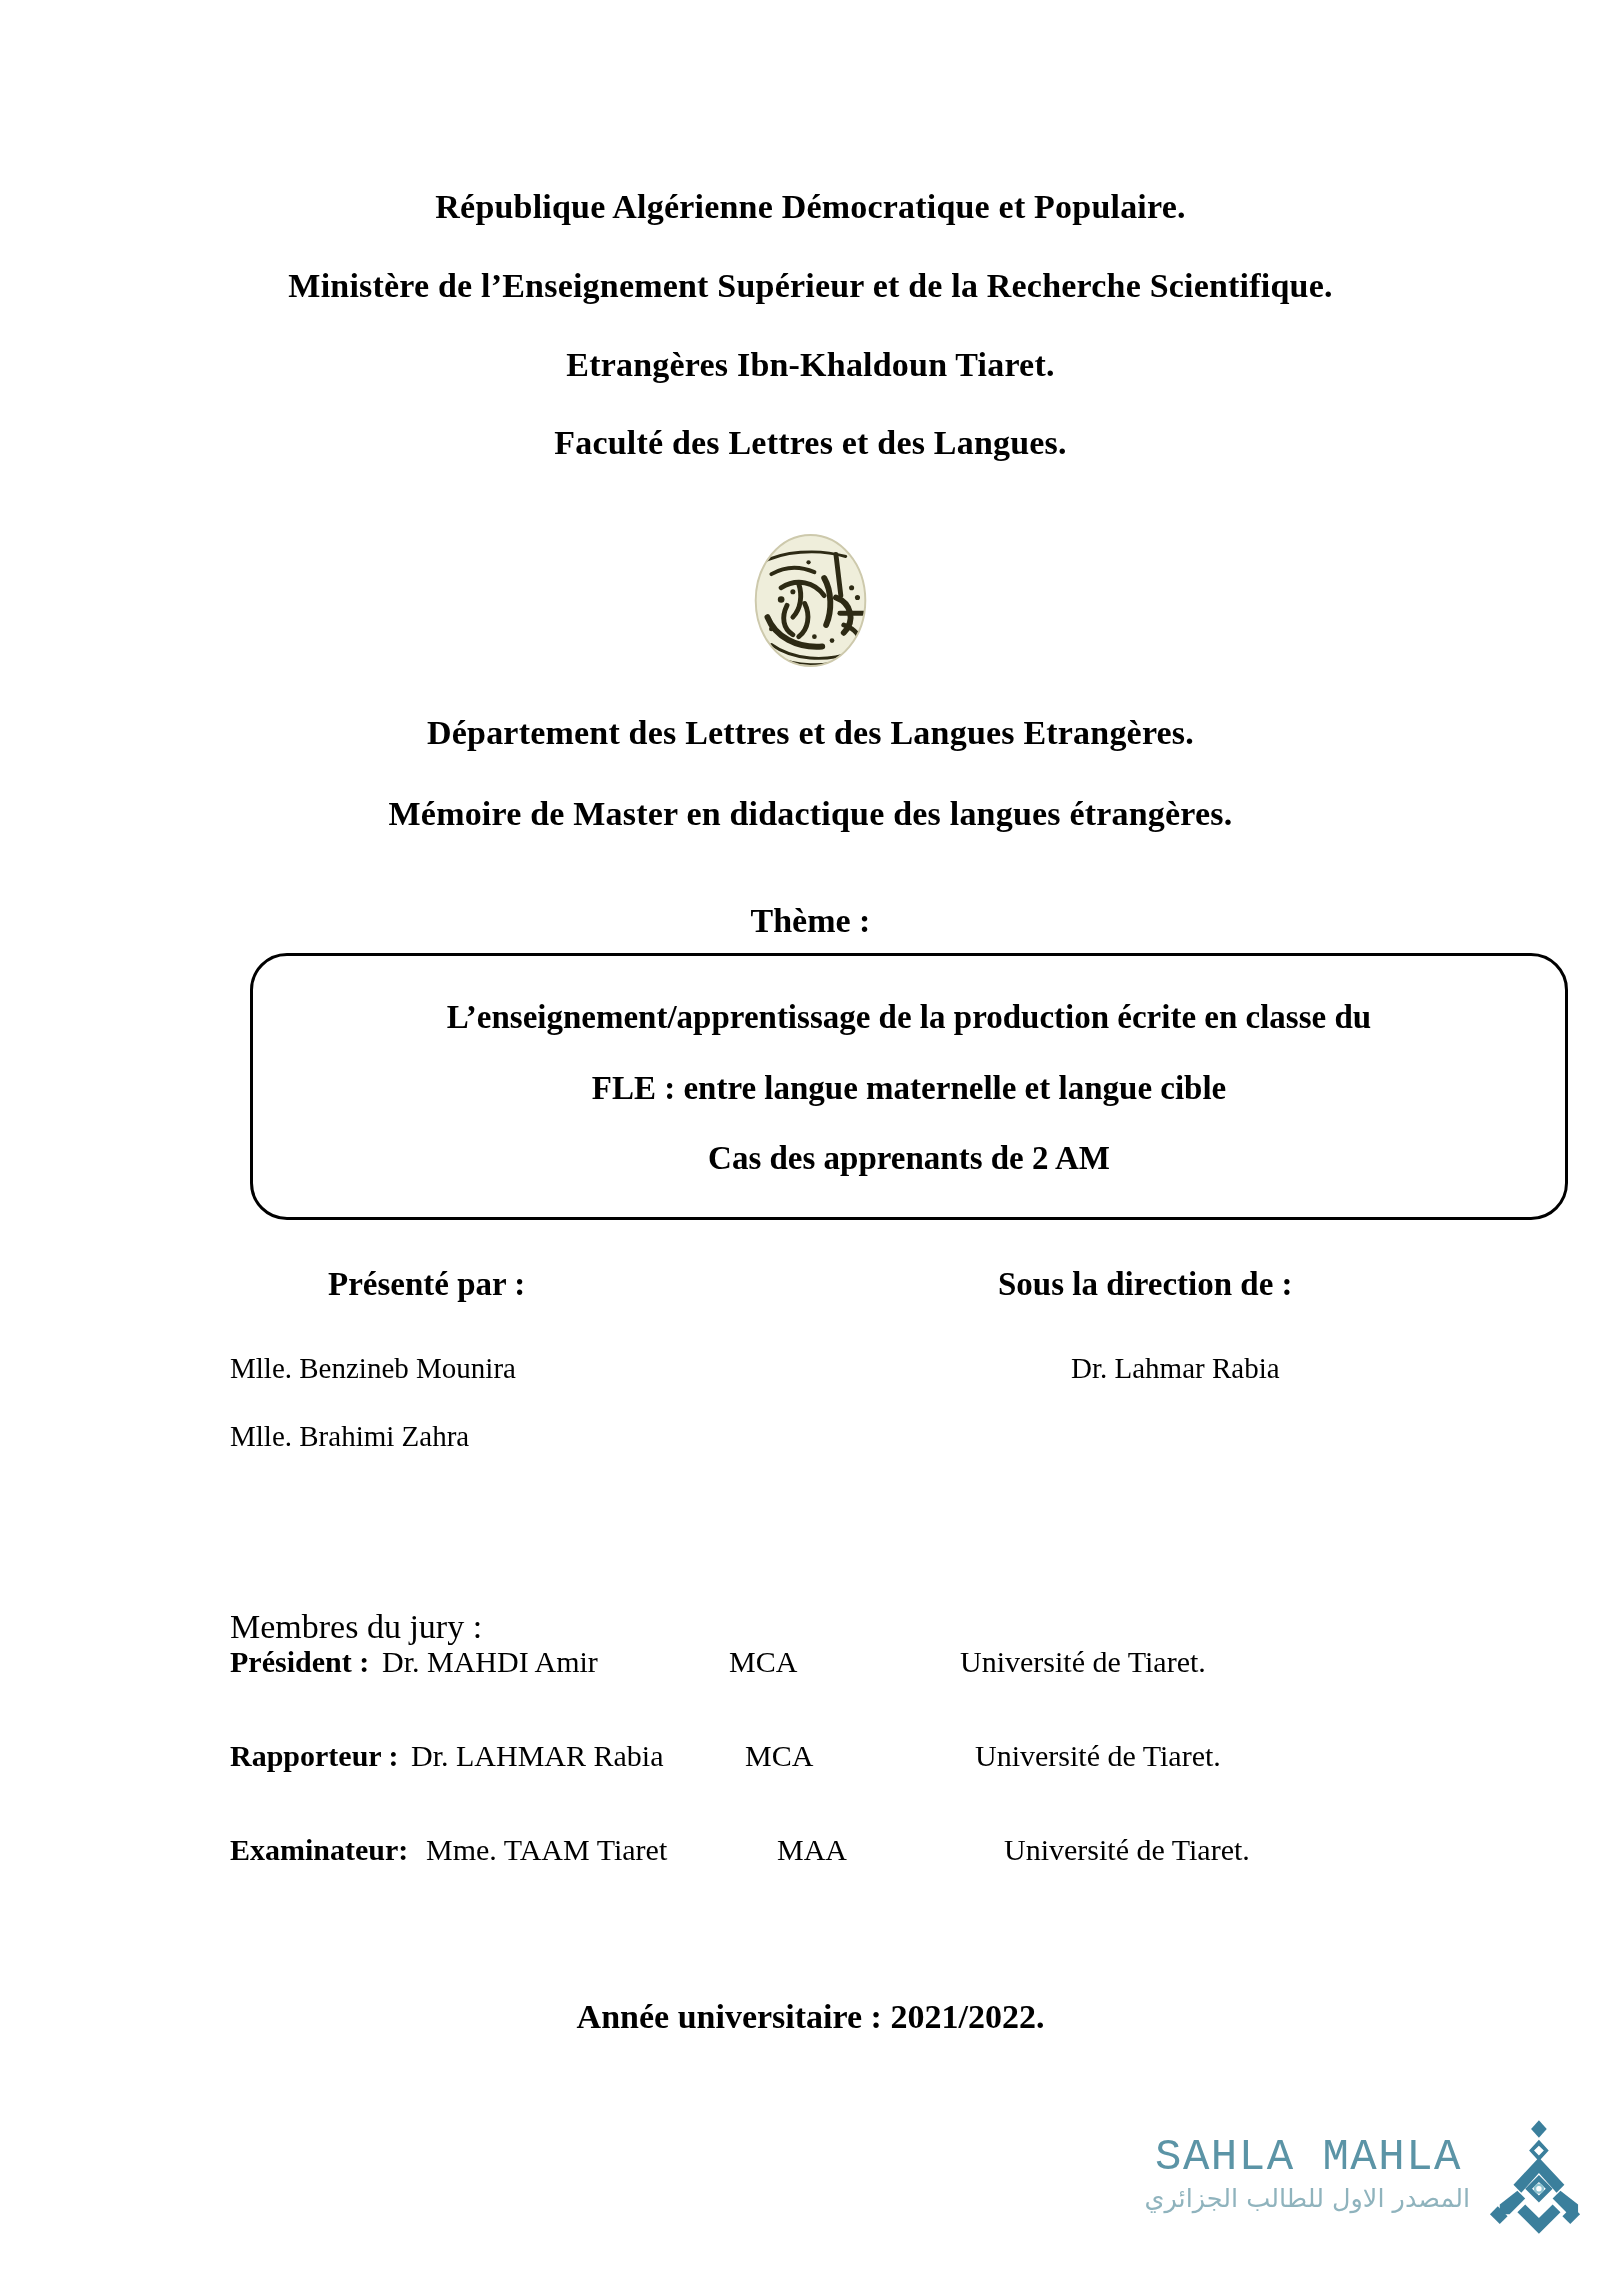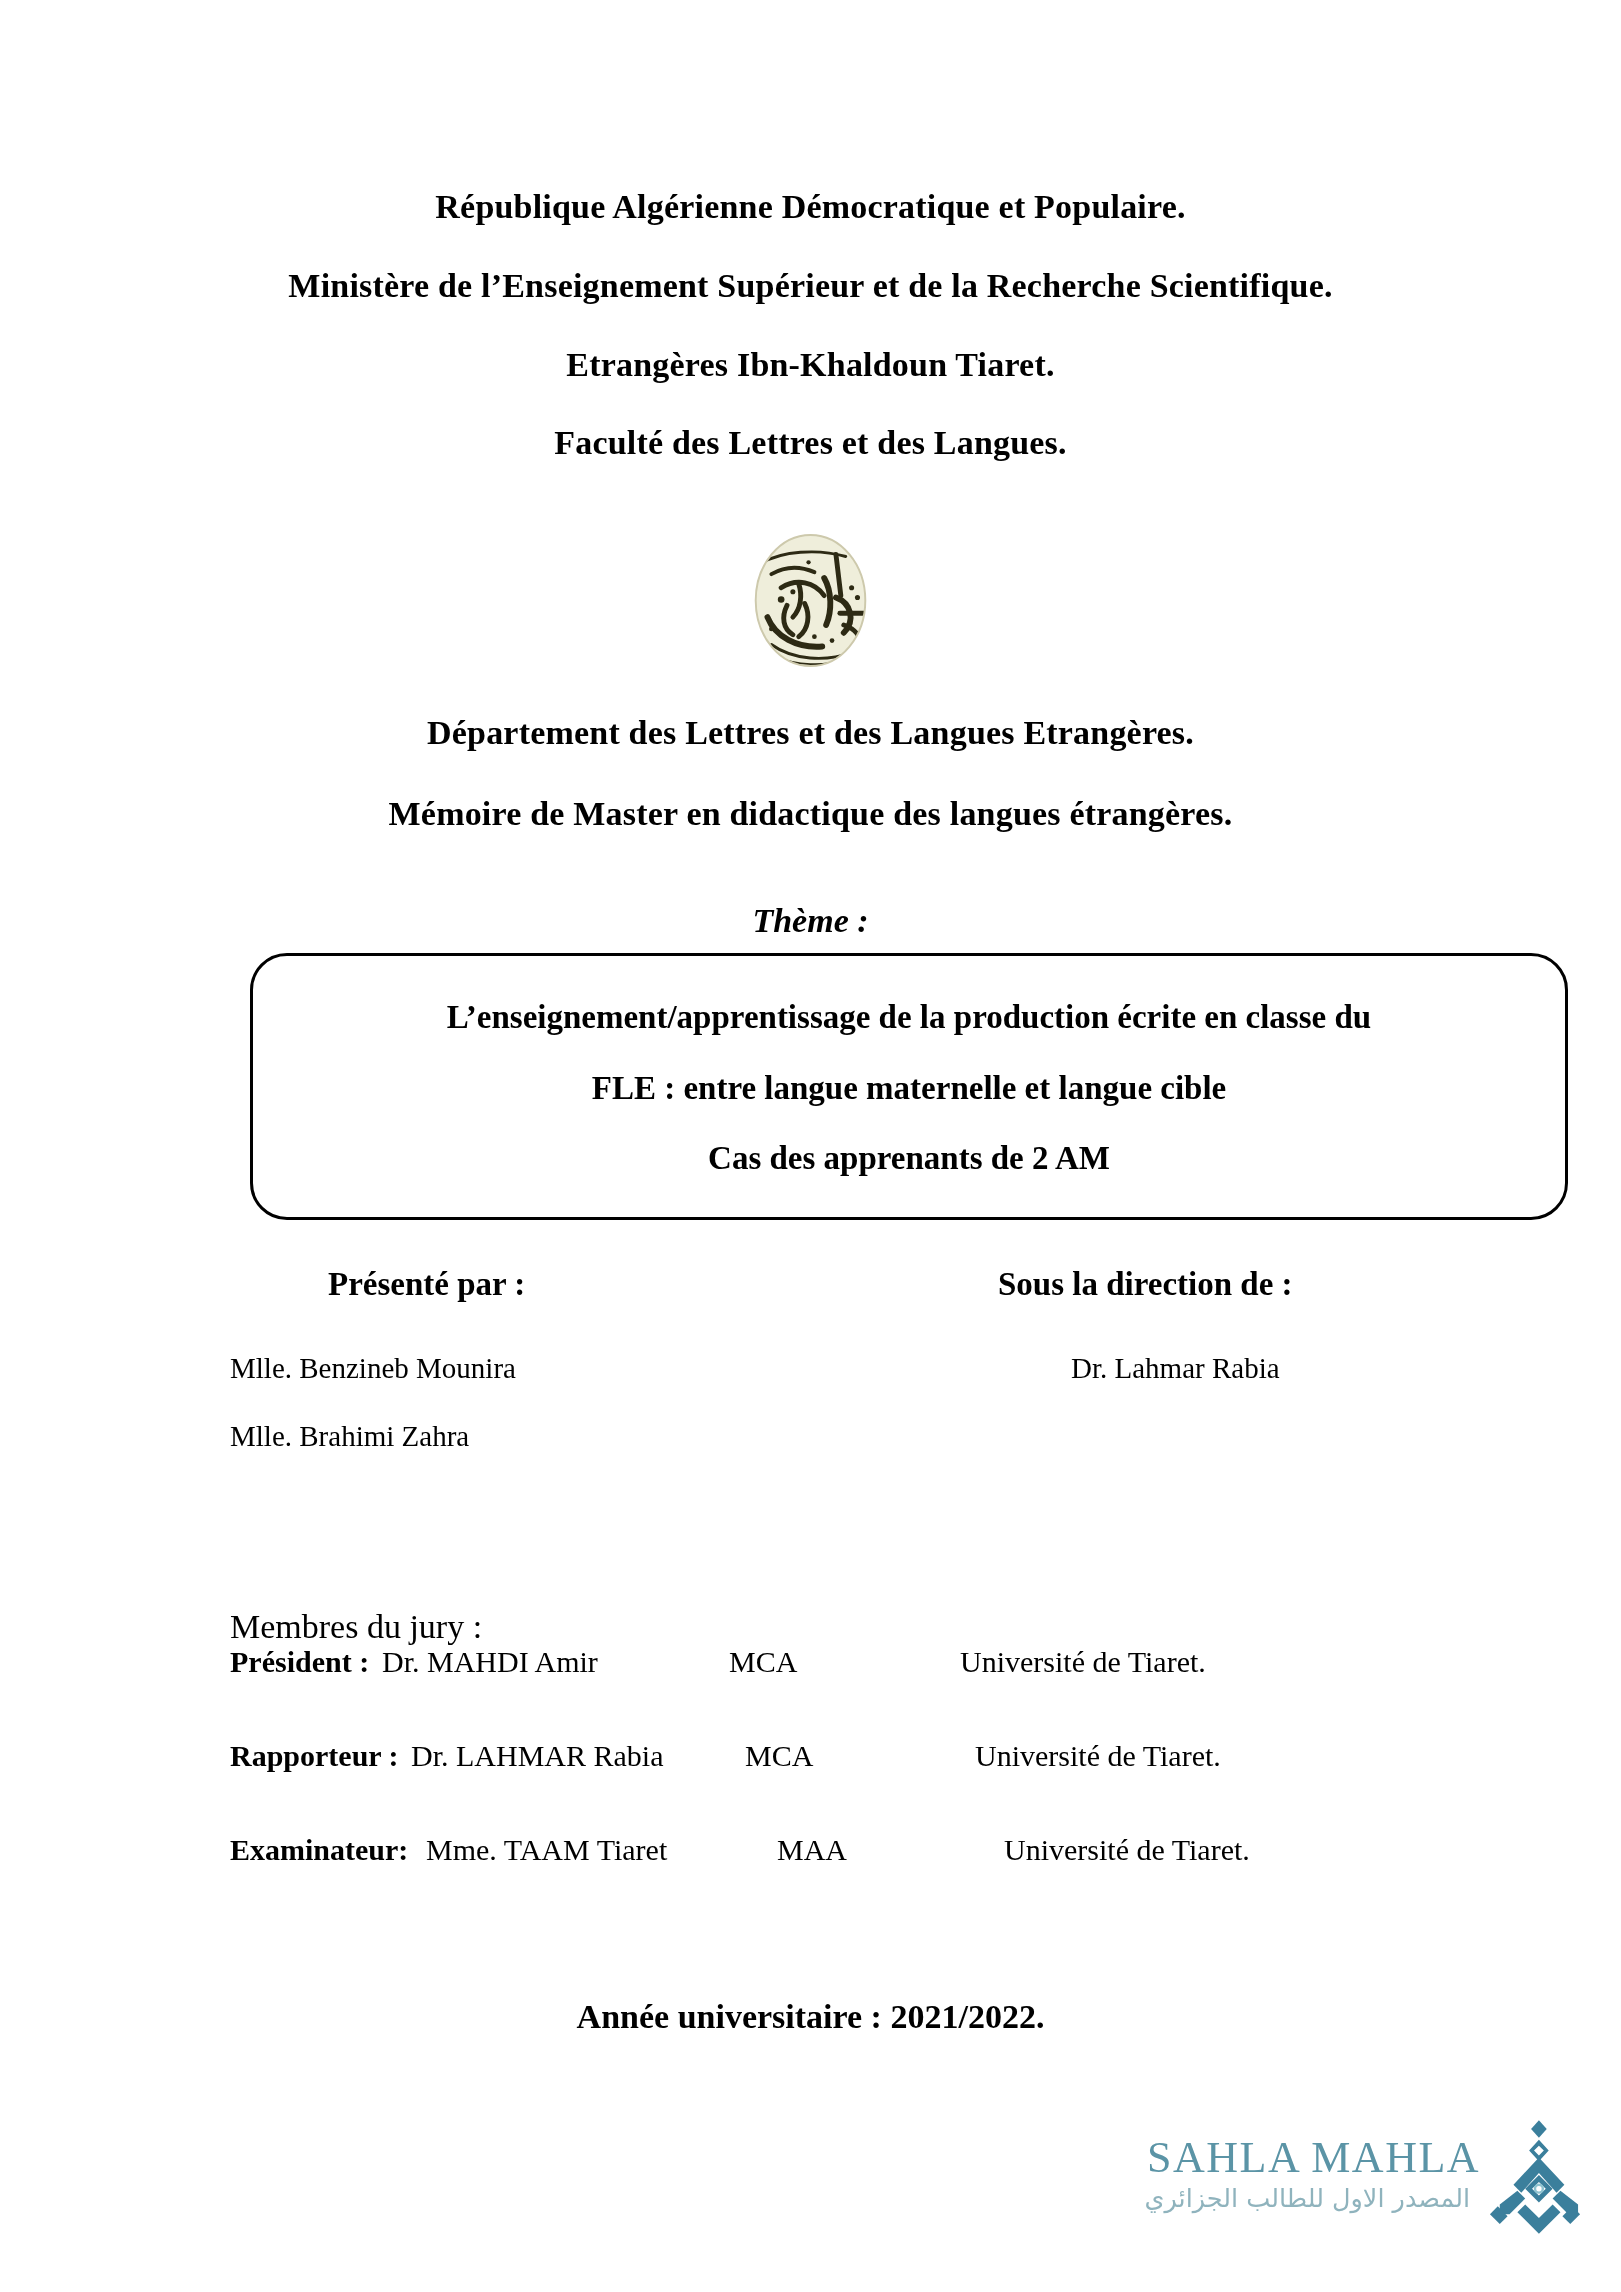--- a/index.html
+++ b/index.html
@@ -55,21 +55,20 @@
 
   
   #theme-label {
     position: absolute;
     left: 0;
     width: 1621px;
     top: 902px;
     text-align: center;
     font-weight: bold;
     font-size: 34px;
-    font-style: italic;
   }
 
   .theme-box {
     position: absolute;
     left: 250px;
     top: 953px;
     width: 1318px;
     height: 267px;
     box-sizing: border-box;
     border: 3.9px solid #000000;
@@ -166,21 +165,21 @@
     top: 2132px;
     width: 461px;
     height: 118px;
   }
   .wm-text {
     position: absolute;
     left: 0;
     top: 0;
     width: 323px;
     text-align: center;
-    font-family: Liberation Serif, serif;
+    font-family: Liberation Mono, monospace;
     font-size: 44px;
     letter-spacing: 1.5px;
     color: #5b94a6;
     white-space: nowrap;
   }
   .wm-sub {
     position: absolute;
     left: 0;
     top: 51px;
     width: 323px;

